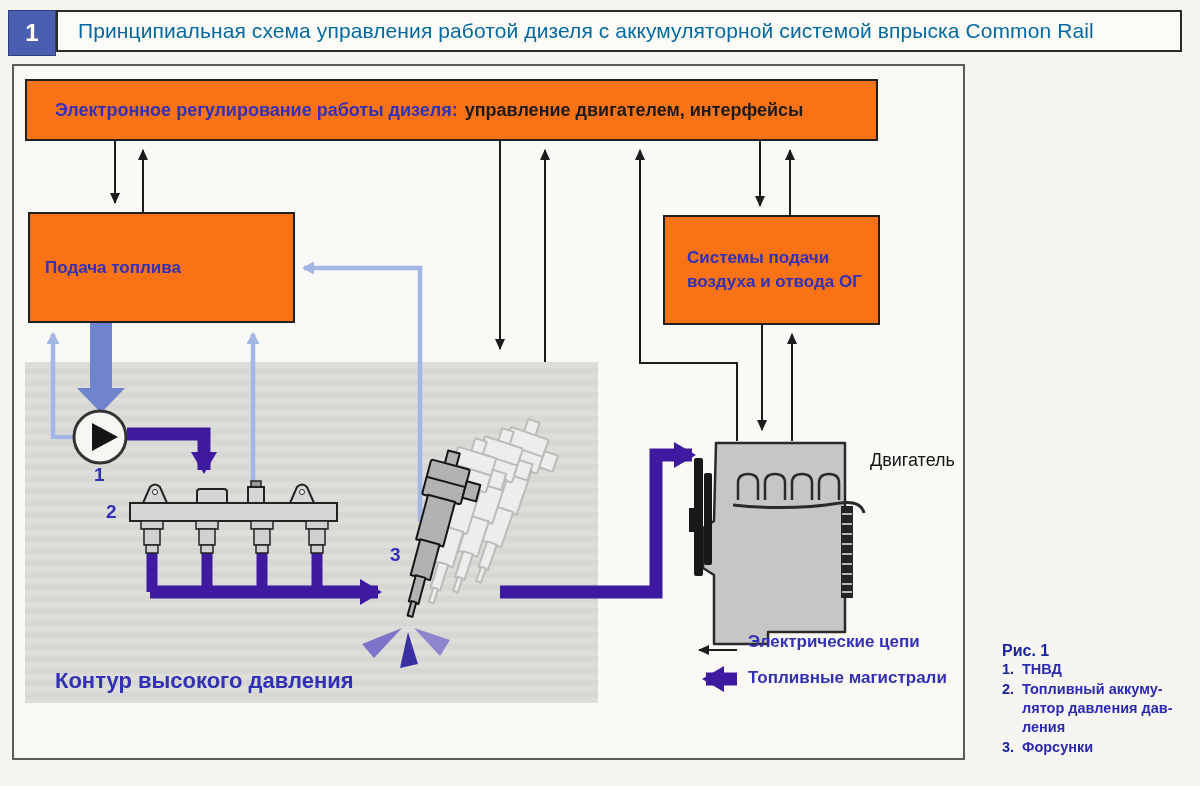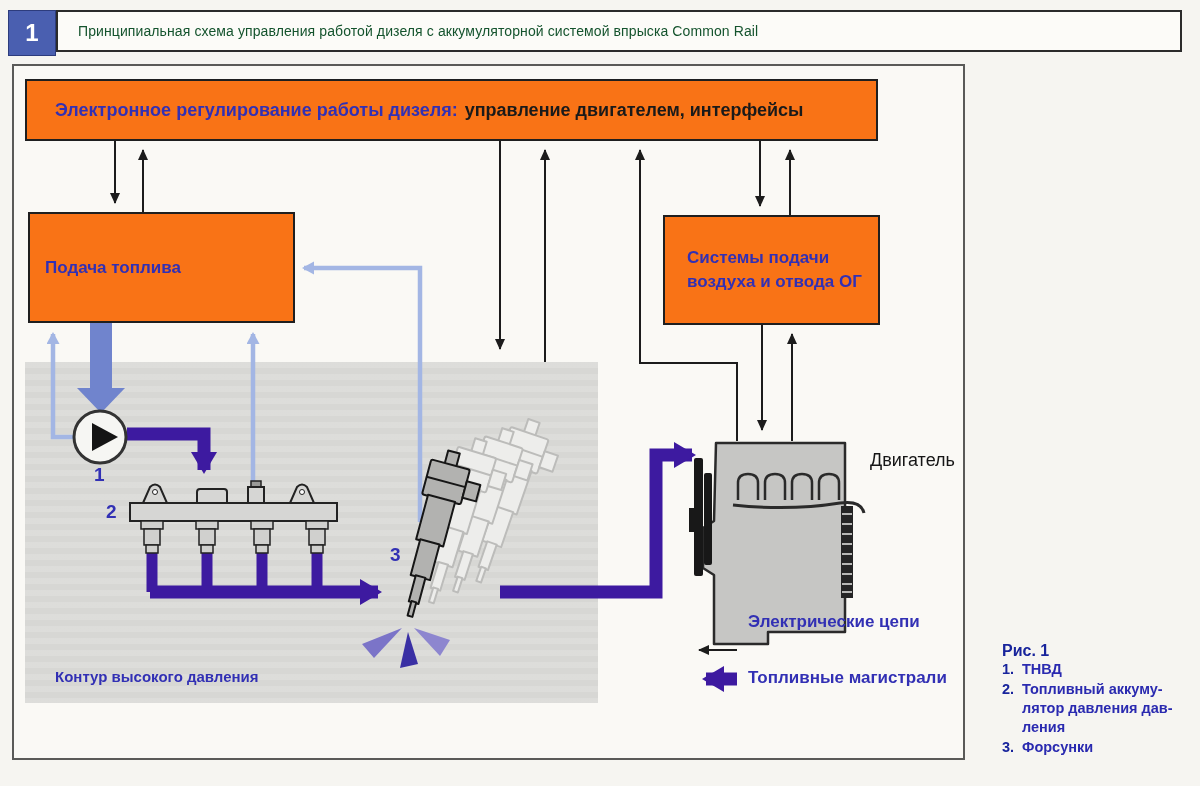--- a/index.html
+++ b/index.html
@@ -16,21 +16,21 @@
     left:8px;top:10px;width:46px;height:44px;
     background:#4a5fb0;border:1px solid #2d3c7d;
     color:#fff;font-weight:bold;font-size:24px;
     display:flex;align-items:center;justify-content:center;
   }
   .fig-titlebar{
     left:56px;top:10px;width:1126px;height:42px;
     background:#fcfbf8;border:2px solid #2b2b2b;
     display:flex;align-items:center;
     padding-left:20px;box-sizing:border-box;
-    font-size:14px;color:#14532d;letter-spacing:.1px;
+    font-size:21px;color:#0369a1;letter-spacing:.1px;
   }
 
   
   .outer-box{
     left:12px;top:64px;width:953px;height:696px;
     border:2px solid #5a5a58;background:#faf9f5;box-sizing:border-box;
   }
   .grey-zone{
     left:25px;top:362px;width:573px;height:341px;
     background:#dbdbd8;
@@ -44,29 +44,29 @@
   }
   .ecu-block{left:25px;top:79px;width:853px;height:62px;padding-left:28px;font-size:18px;font-weight:bold;}
   .ecu-block .row{white-space:nowrap;}
   .blue{color:#3230b4;}
   .black{color:#1a1a1a;margin-left:7px;}
   .fuel-block{left:28px;top:212px;width:267px;height:111px;padding-left:15px;font-size:17px;font-weight:bold;color:#3230b4;line-height:24px;gap:40px;}
   .air-block{left:663px;top:215px;width:217px;height:110px;padding-left:22px;font-size:17px;font-weight:bold;color:#3230b4;line-height:24px;}
 
   
   .lbl{font-weight:bold;color:#3230b4;}
-  .zone-label{left:55px;top:668px;font-size:15px;}
+  .zone-label{left:55px;top:668px;font-size:22px;}
   .engine-label{left:858px;top:450px;font-size:18px;font-weight:normal;color:#161616;margin-left:12px;}
   .marker-num{font-size:19px;}
   .num-pump{left:94px;top:464px;}
   .num-rail{left:106px;top:501px;}
   .num-inj{left:390px;top:544px;}
 
   
-  .legend-elec-label{left:748px;top:612px;font-size:17px;}
+  .legend-elec-label{left:748px;top:632px;font-size:17px;}
   .legend-fuel-label{left:748px;top:668px;font-size:17px;}
 
   
   .caption{left:1002px;top:642px;width:192px;color:#2a2ab0;}
   .cap-title{font-weight:bold;font-size:16px;color:#18249c;}
   .cap-item{display:flex;font-size:14.5px;font-weight:bold;line-height:19px;margin-bottom:1px;}
   .cap-num{width:20px;flex:0 0 20px;color:#18249c;}
   .cap-text{color:#2a2ab0;}
 
   

